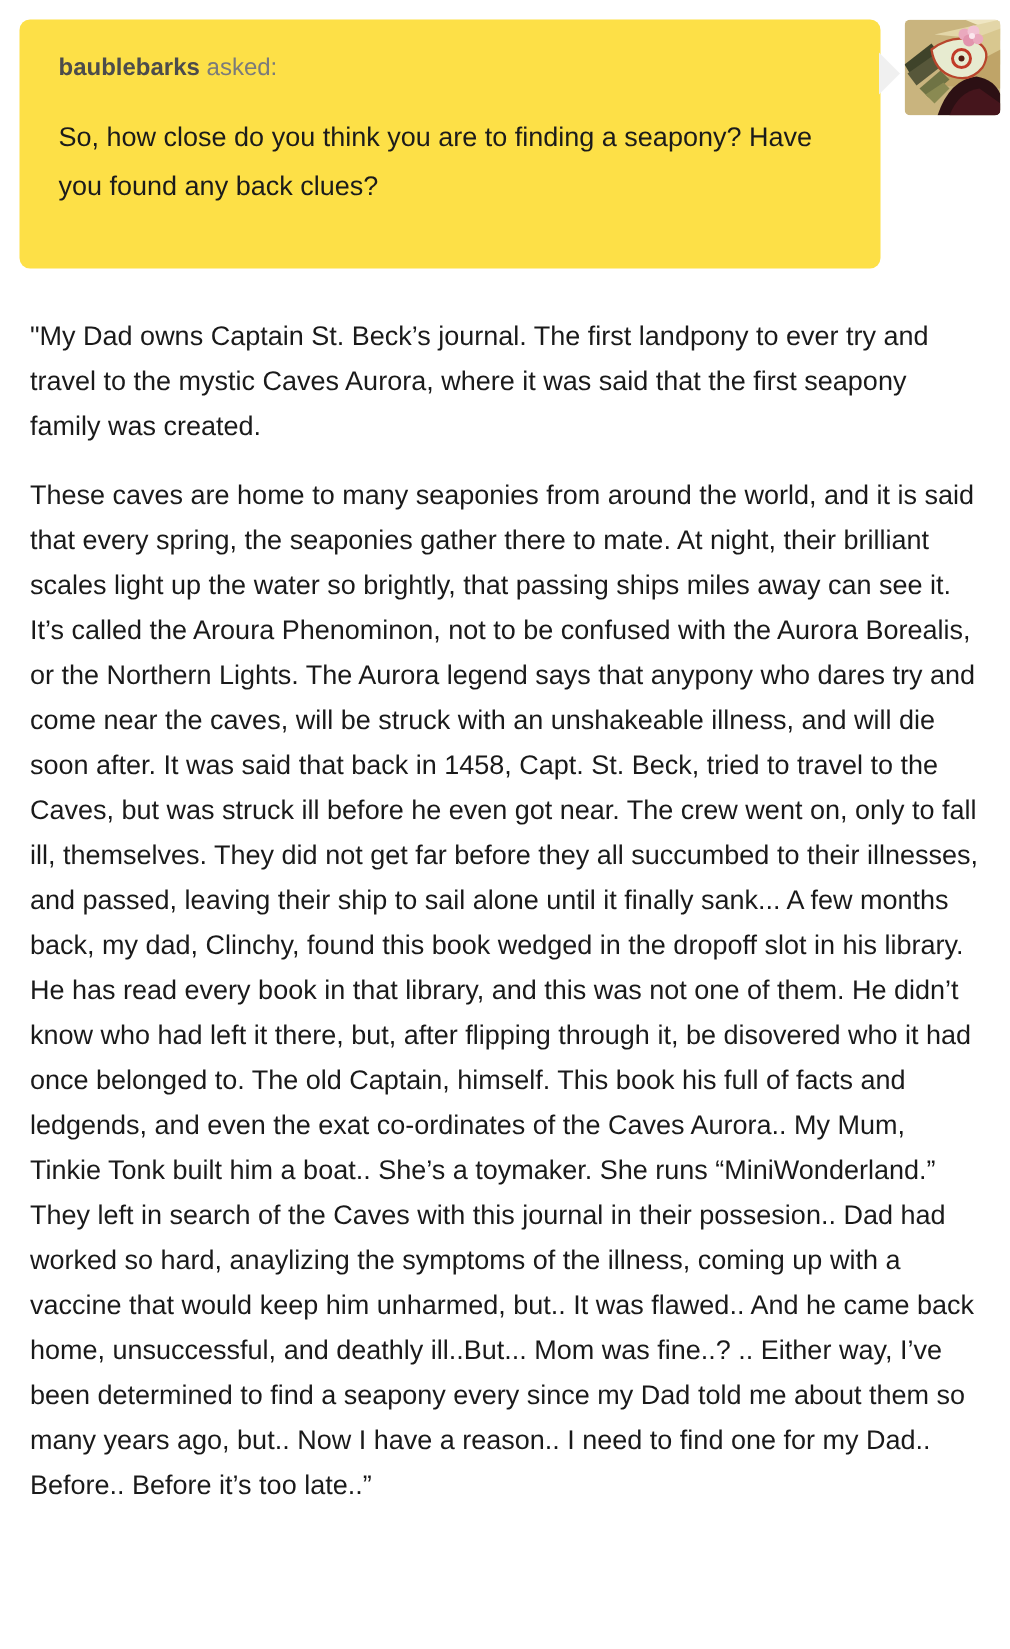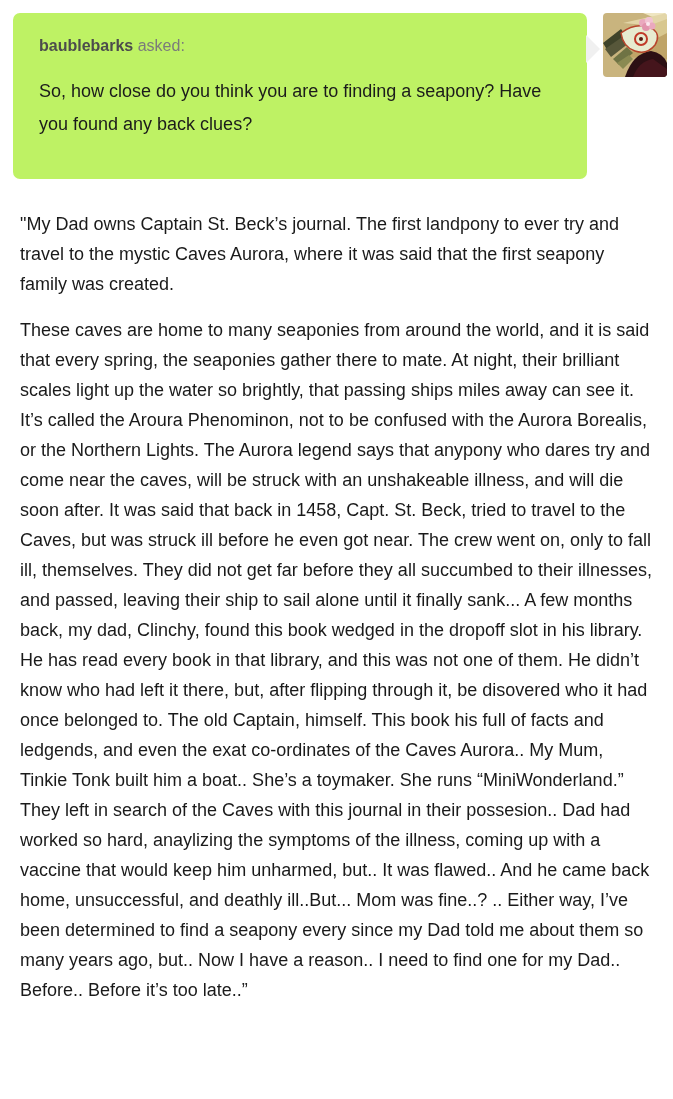--- a/index.html
+++ b/index.html
@@ -19,21 +19,21 @@
     display: flex;
     align-items: flex-start;
     padding: 13px 6px 0 13px;
   }
   .bubble-wrap {
     position: relative;
     width: 574px;
     flex: none;
   }
   .bubble {
-    background: #bef264;
+    background: #fde047;
     border-radius: 7px;
     padding: 24px 26px 38px 26px;
     box-sizing: border-box;
     min-height: 150px;
   }
   .pointer {
     position: absolute;
     top: 22px;
     right: -13px;
     width: 0;

